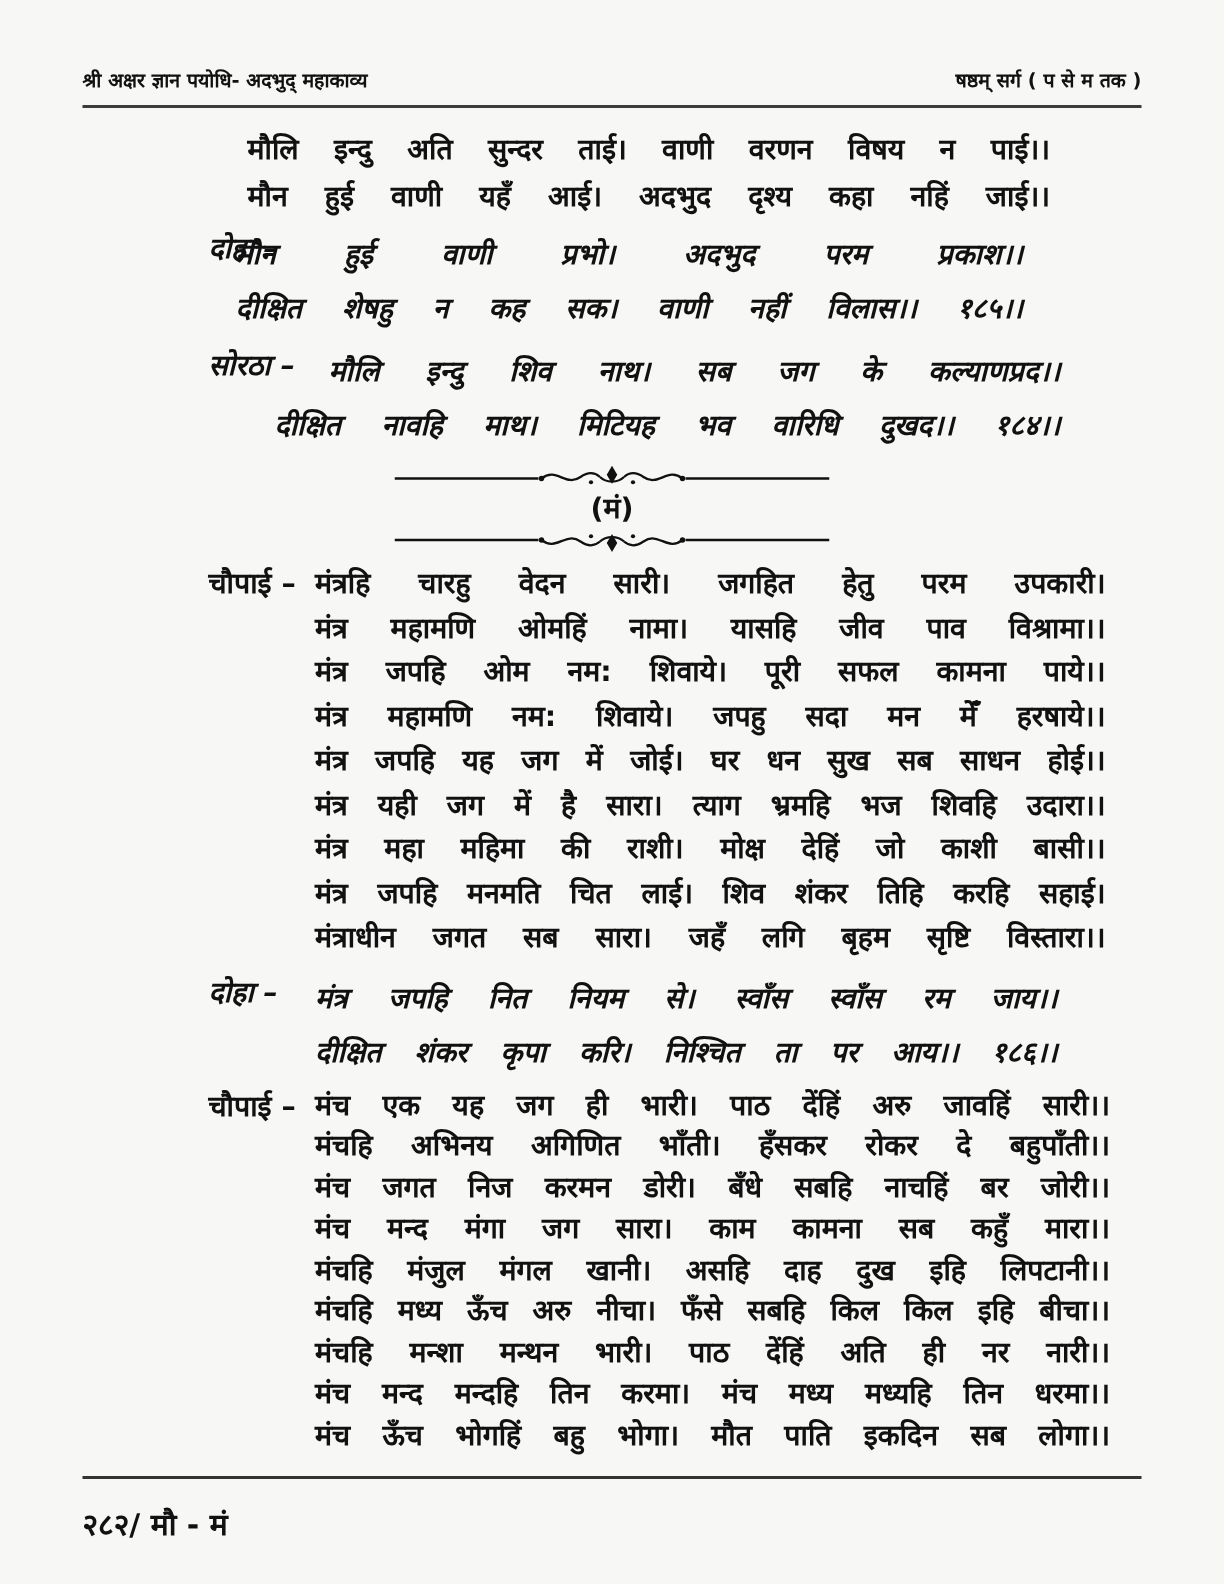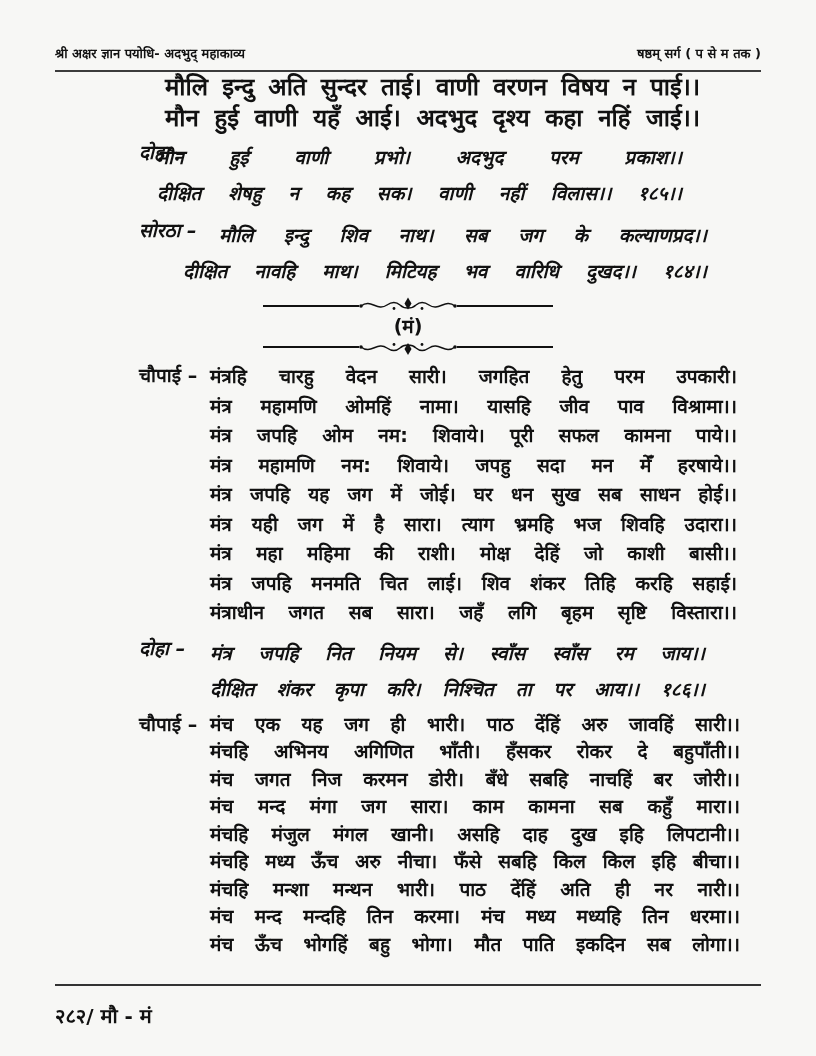--- a/index.html
+++ b/index.html
@@ -26,21 +26,22 @@
   }
   
   .vline{
     text-align:justify;
     text-align-last:justify;
     white-space:normal;
   }
   .opening{
     margin-left:165px;
     width:535px;
-    font-size:24px;
+    margin-top:13px;
+    font-size:19px;
   }
   .opening .vline{line-height:31px;}
   .stanza{position:relative;margin-left:105px;font-size:19px;}
   .stanza .label{position:absolute;left:0;top:0;white-space:nowrap;margin-left:34px;}
   .italic{font-style:italic;}
   .st-doha1{margin-top:5px;}
   .st-doha1 .lines{margin-left:52px;width:525px;}
   .st-doha1 .vline,.st-sortha .vline,.st-doha2 .vline{line-height:36px;}
   .st-sortha{margin-top:6px;}
   .st-sortha .lines{margin-left:78px;width:524px;}

